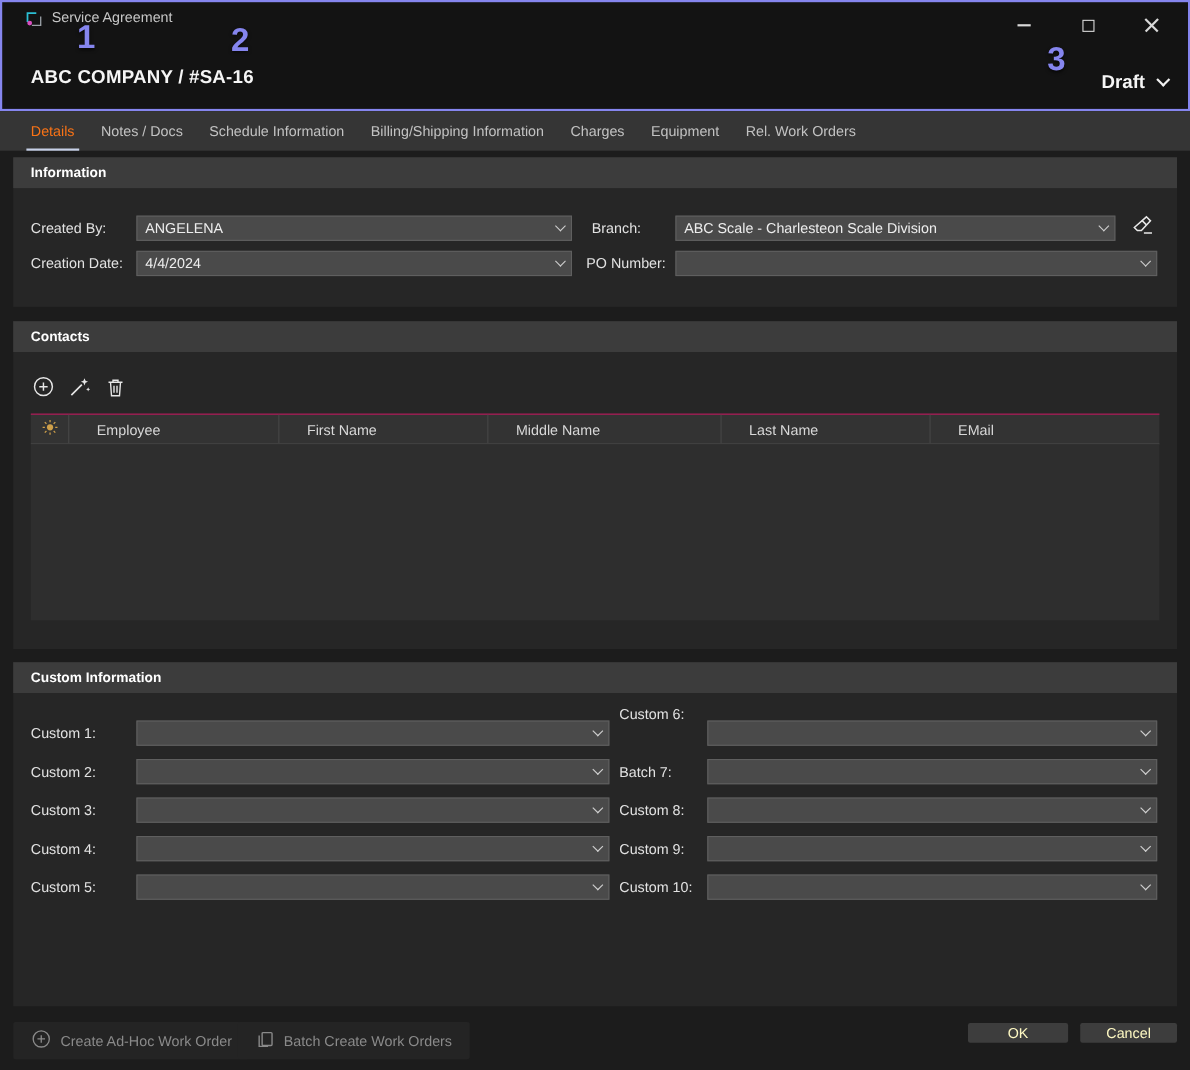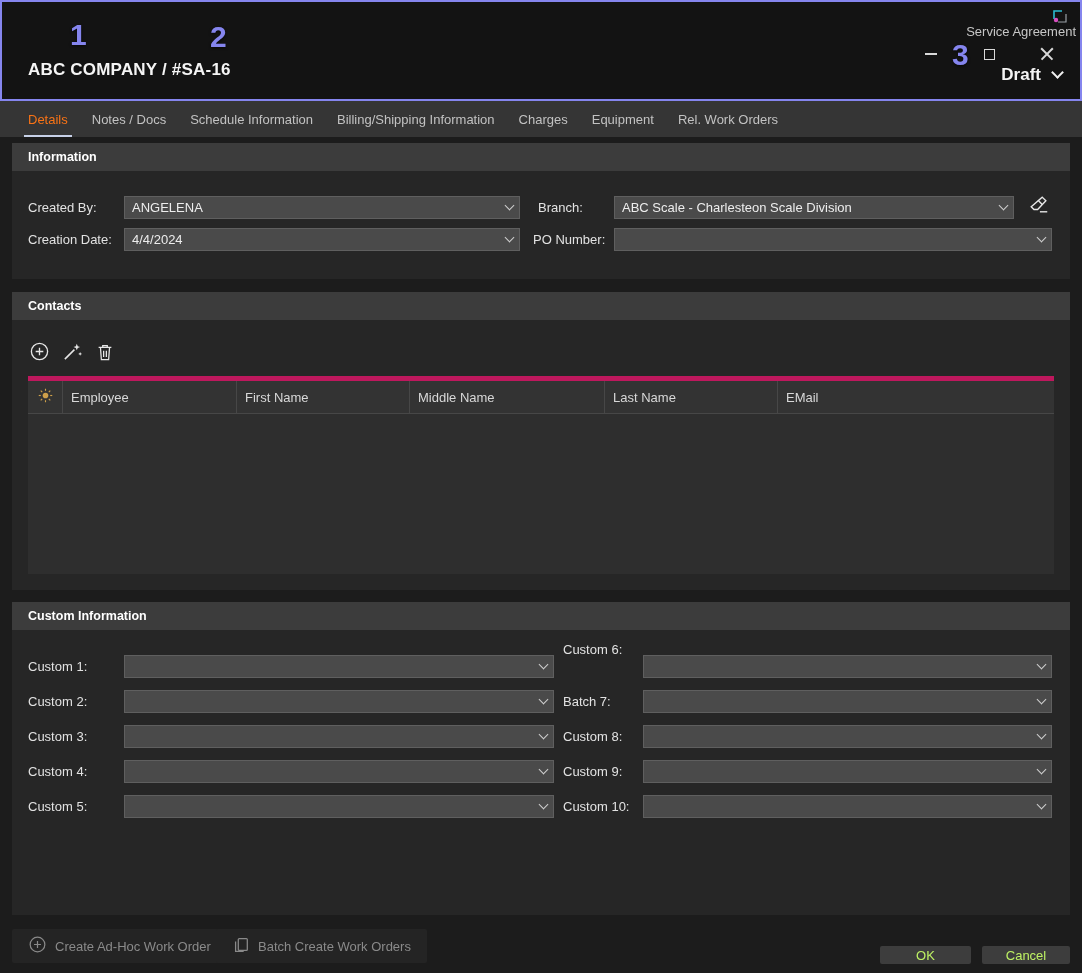--- a/index.html
+++ b/index.html
@@ -14,21 +14,21 @@
   .window { position: relative; width: 1082px; height: 973px; background: #1c1c1c; }
 
   
   .titlebar {
     position: absolute; top: 0; left: 0; right: 0; height: 101px;
     background: #131313;
     border: 2px solid var(--annotation, #8585ee);
   }
   .titlebar-row {
     position: absolute; top: 6px; left: 20px; right: 4px; height: 30px;
-    display: flex; align-items: flex-end; flex-direction: column;
+    display: flex; align-items: flex-start;
   }
   .app-icon { width: 18px; height: 18px; margin-right: 7px; display: flex; align-items: center; justify-content: center; }
   .win-title { font-size: 13px; color: #c6c6c6; }
   .win-controls { margin-left: auto; display: flex; }
   .win-btn {
     width: 58px; height: 30px; background: transparent; border: none; cursor: pointer;
     display: flex; align-items: center; justify-content: center; padding: 0;
   }
   .glyph-min { width: 12px; height: 2px; background: #d9d9d9; }
   .glyph-max { width: 11px; height: 11px; border: 1.5px solid #d9d9d9; }
@@ -101,22 +101,22 @@
   .icon-btn {
     background: transparent; border: none; padding: 0; cursor: pointer;
     width: 26px; height: 26px; display: flex; align-items: center; justify-content: center;
   }
   #clear-branch-btn { position: absolute; left: 1014px; top: 21px; }
 
   
   .grid-toolbar { position: absolute; top: 20px; left: 14px; display: flex; gap: 7px; }
   .grid { position: absolute; left: 16px; right: 16px; top: 56px; }
   .grid-header {
-    display: flex; height: 38px; background: #333333;
-    border-top: 5px solid #be185d; border-bottom: 1px solid #474747;
+    display: flex; height: 28px; background: #333333;
+    border-top: 1px solid #be185d; border-bottom: 1px solid #474747; gap: 17px;
   }
   .gh-cell {
     display: flex; align-items: center; padding-left: 8px;
     font-size: 13px; color: #d8d8d8; border-right: 1px solid #474747;
   }
   .gh-indicator { width: 35px; justify-content: center; padding-left: 0; }
   .gh-employee { width: 174px; }
   .gh-first    { width: 173px; }
   .gh-middle   { width: 195px; }
   .gh-last     { width: 173px; }
@@ -127,23 +127,23 @@
   .footer { position: absolute; left: 0; right: 0; bottom: 0; height: 58px; background: #1c1c1c; padding-left: 32px; }
   .ghost-btn {
     position: absolute; top: 14px; height: 34px;
     background: #242424; border: none; border-radius: 2px; cursor: pointer;
     color: #8a8a8a; font-size: 13px; font-family: "Liberation Sans", sans-serif;
     display: flex; align-items: center; gap: 8px; padding: 0 16px; white-space: nowrap;
   }
   #adhoc-btn { left: 12px; }
   #batch-btn { left: 216px; }
   .cmd-btn {
-    position: absolute; top: 31px; height: 18px;
+    position: absolute; top: 15px; height: 18px;
     background: #3d3d3d; border: none; border-radius: 2px; cursor: pointer;
-    color: #bef264; font-size: 13px; font-family: "Liberation Sans", sans-serif;
+    color: #fef9c3; font-size: 13px; font-family: "Liberation Sans", sans-serif;
   }
   #ok-btn { right: 111px; width: 91px; }
   #cancel-btn { right: 12px; width: 88px; }
 </style>
 </head>
 <body>
 
 <div class="window">
 
   <header class="titlebar">

